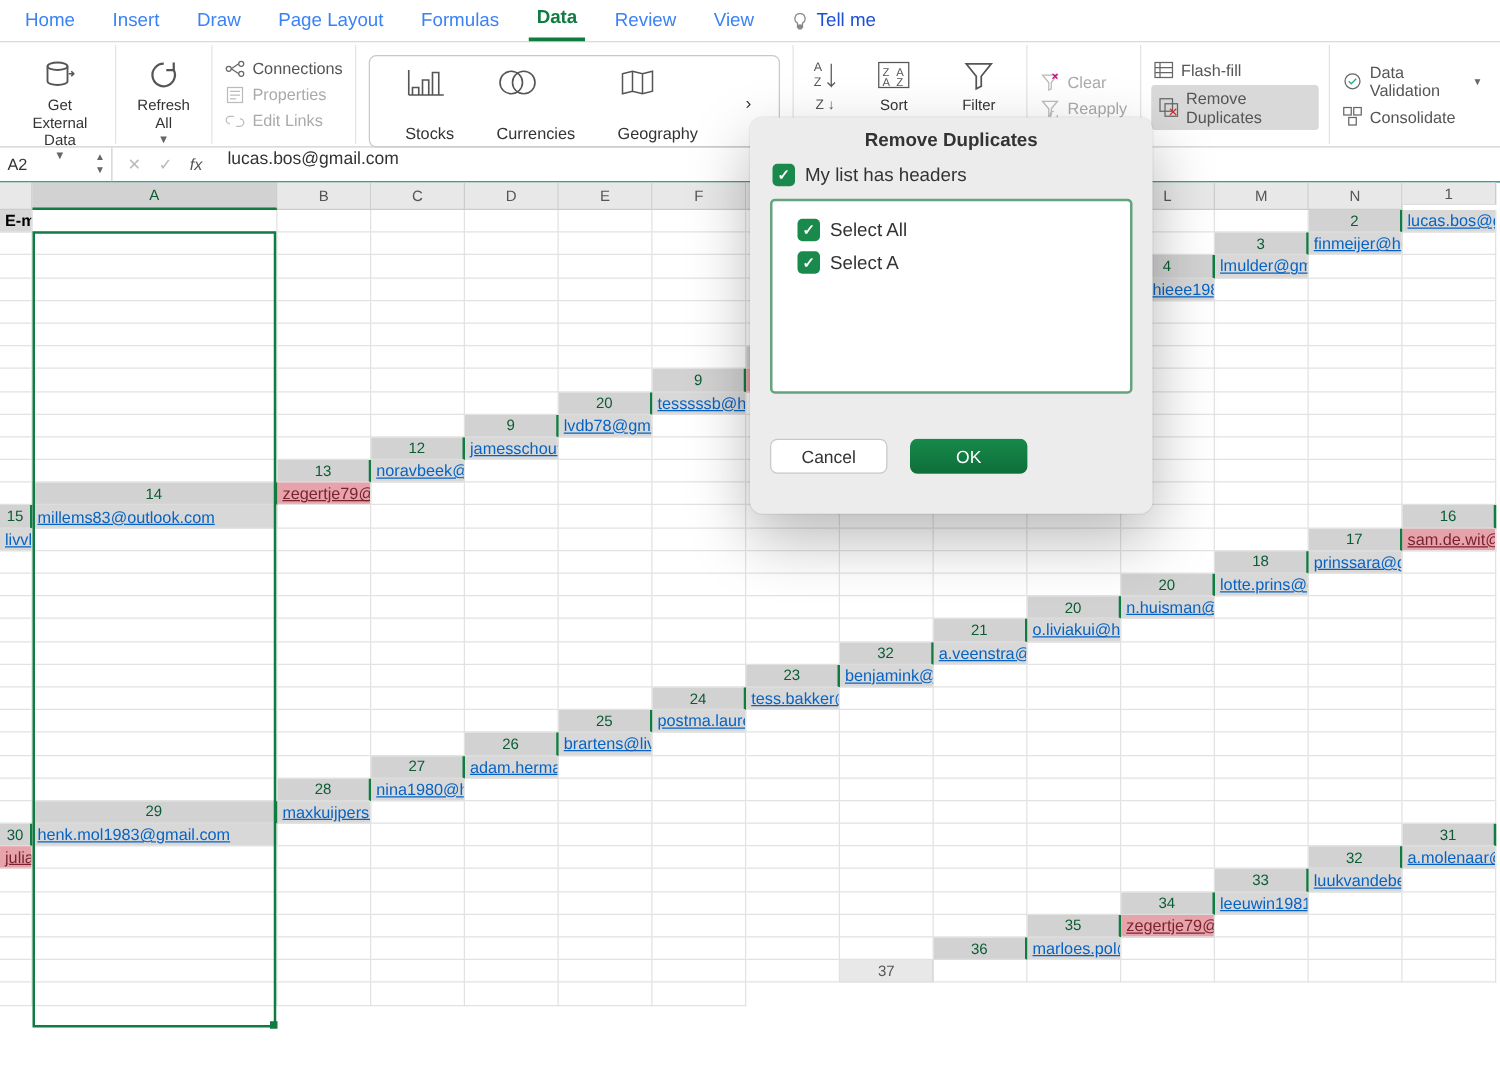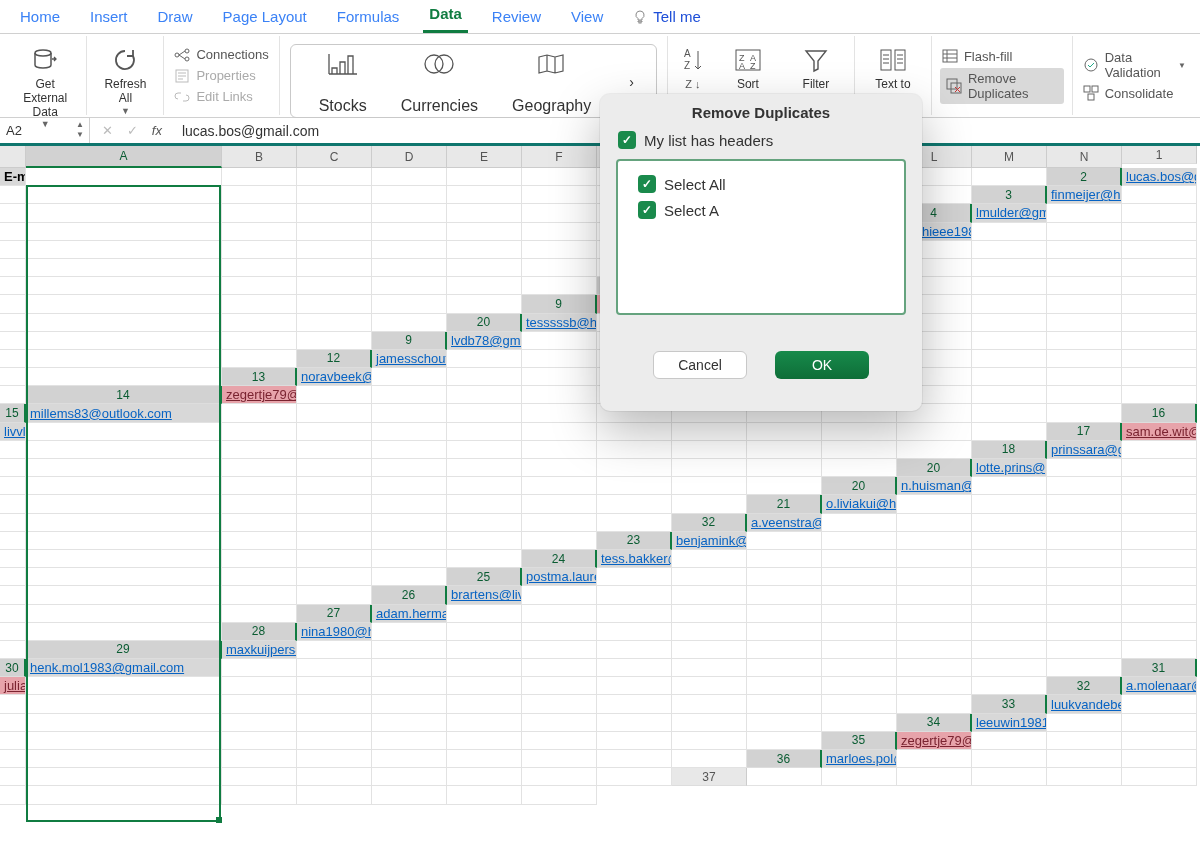--- a/index.html
+++ b/index.html
@@ -65,32 +65,32 @@
   .small-row { display:flex; align-items:center; gap:6px; font-size:13px; padding:1px 2px; color:#555;}
   .small-row.disabled { color:#aaa; }
   .small-row .ic { width:16px; height:16px; display:flex; align-items:center; justify-content:center; }
   .stacked { display:flex; flex-direction:column; gap:3px; justify-content:center; height:100%; }
 
   .stocks-box {
     display:flex; align-items:center; gap:34px;
     border:1px solid #c9c9c9; border-radius:6px; padding:8px 18px 6px 28px; margin:4px 2px;
     height:74px;
   }
-  .stocks-item { display:flex; flex-direction:column; align-items:center; gap:18px; font-size:16px;}
+  .stocks-item { display:flex; flex-direction:column; align-items:flex-start; gap:18px; font-size:13px;}
   .stocks-item .ic { height:30px; display:flex; align-items:center; }
   .stocks-arrow { align-self:center; color:#333; font-size:14px; padding-left:4px; padding-right:4px;}
 
   .rmdup-active {
     background:#d9d9d9;
   }
 
   
   .formula-bar {
-    display:flex; align-items:center; height:28px;
-    border-bottom:3px solid #0f766e;
+    display:flex; height:28px;
+    border-bottom:1px solid #0f766e;
   }
   .name-box {
     width:90px; height:100%; border-right:1px solid #d0d0d0;
     display:flex; align-items:center; position:relative;
     padding:0 6px; font-size:13px;
   }
   .name-box .stepper {
     position:absolute; right:2px; top:2px; bottom:2px; width:14px;
     display:flex; flex-direction:column; justify-content:center;
   }
@@ -163,21 +163,21 @@
   .dlg-list {
     margin:8px 16px 20px 16px;
     border:2px solid #65a37e;
     border-radius:4px;
     background:#fff;
     min-height:156px;
     padding:10px 20px;
   }
   .dlg-list .dlg-row { padding:4px 0; }
   .dlg-buttons {
-    display:flex; justify-content:center; gap:28px; padding:16px 16px;
+    display:flex; gap:18px; padding:16px 16px;
   }
   .btn {
     min-width:94px; height:28px; border-radius:6px; font-size:14px;
     display:flex; align-items:center; justify-content:center;
   }
   .btn-cancel { background:#fff; border:1px solid #c8c8c8; }
   .btn-ok { background:#107c41; color:#fff; background-image:linear-gradient(#178a4b,#0e6e38); }
 
   svg { display:block; }
 </style>
@@ -327,33 +327,43 @@
         <span class="ic">
             <svg width="26" height="30">
               <path d="M3 6h20l-8 10v8l-4 2v-10z" fill="none" stroke="#555" stroke-width="1.4"></path>
             </svg>
           </span>
         <span>Filter</span>
       </div>
     </div>
   </div>
 
-
   <div class="ribbon-group">
-    <div class="big-btn">
-      <span class="ic">
-          <svg width="30" height="30">
-            <rect x="3" y="5" width="10" height="20" fill="none" stroke="#555"></rect>
-            <rect x="17" y="5" width="10" height="20" fill="none" stroke="#555"></rect>
-            <path d="M5 10h6M5 14h6M5 18h6M19 10h6M19 14h6M19 18h6" stroke="#555"></path>
-          </svg>
-        </span>
-      <span>Text to</span>
-    </div>
-  </div>
+    <div class="stacked">
+      <div class="small-row disabled">
+        <span class="ic">
+            <svg width="16" height="16">
+              <path d="M2 3h12l-5 6v5l-2 1v-6z" fill="none" stroke="#bbb"></path>
+              <path d="M10 2l4 4m0-4l-4 4" stroke="#d08"></path>
+            </svg>
+          </span>
+        <span>Clear</span>
+      </div>
+      <div class="small-row disabled">
+        <span class="ic">
+            <svg width="16" height="16">
+              <path d="M2 3h12l-5 6v5l-2 1v-6z" fill="none" stroke="#bbb"></path>
+              <path d="M11 11a3 3 0 1 0 3 3" stroke="#bbb" fill="none"></path>
+            </svg>
+          </span>
+        <span>Reapply</span>
+      </div>
+    </div>
+  </div>
+
 
   <div class="ribbon-group">
     <div class="stacked">
       <div class="small-row">
         <span class="ic">
             <svg width="16" height="16">
               <rect x="1" y="2" width="14" height="12" fill="none" stroke="#666"></rect>
               <path d="M1 6h14M1 10h14M5 2v12" stroke="#666"></path>
             </svg>
           </span>

